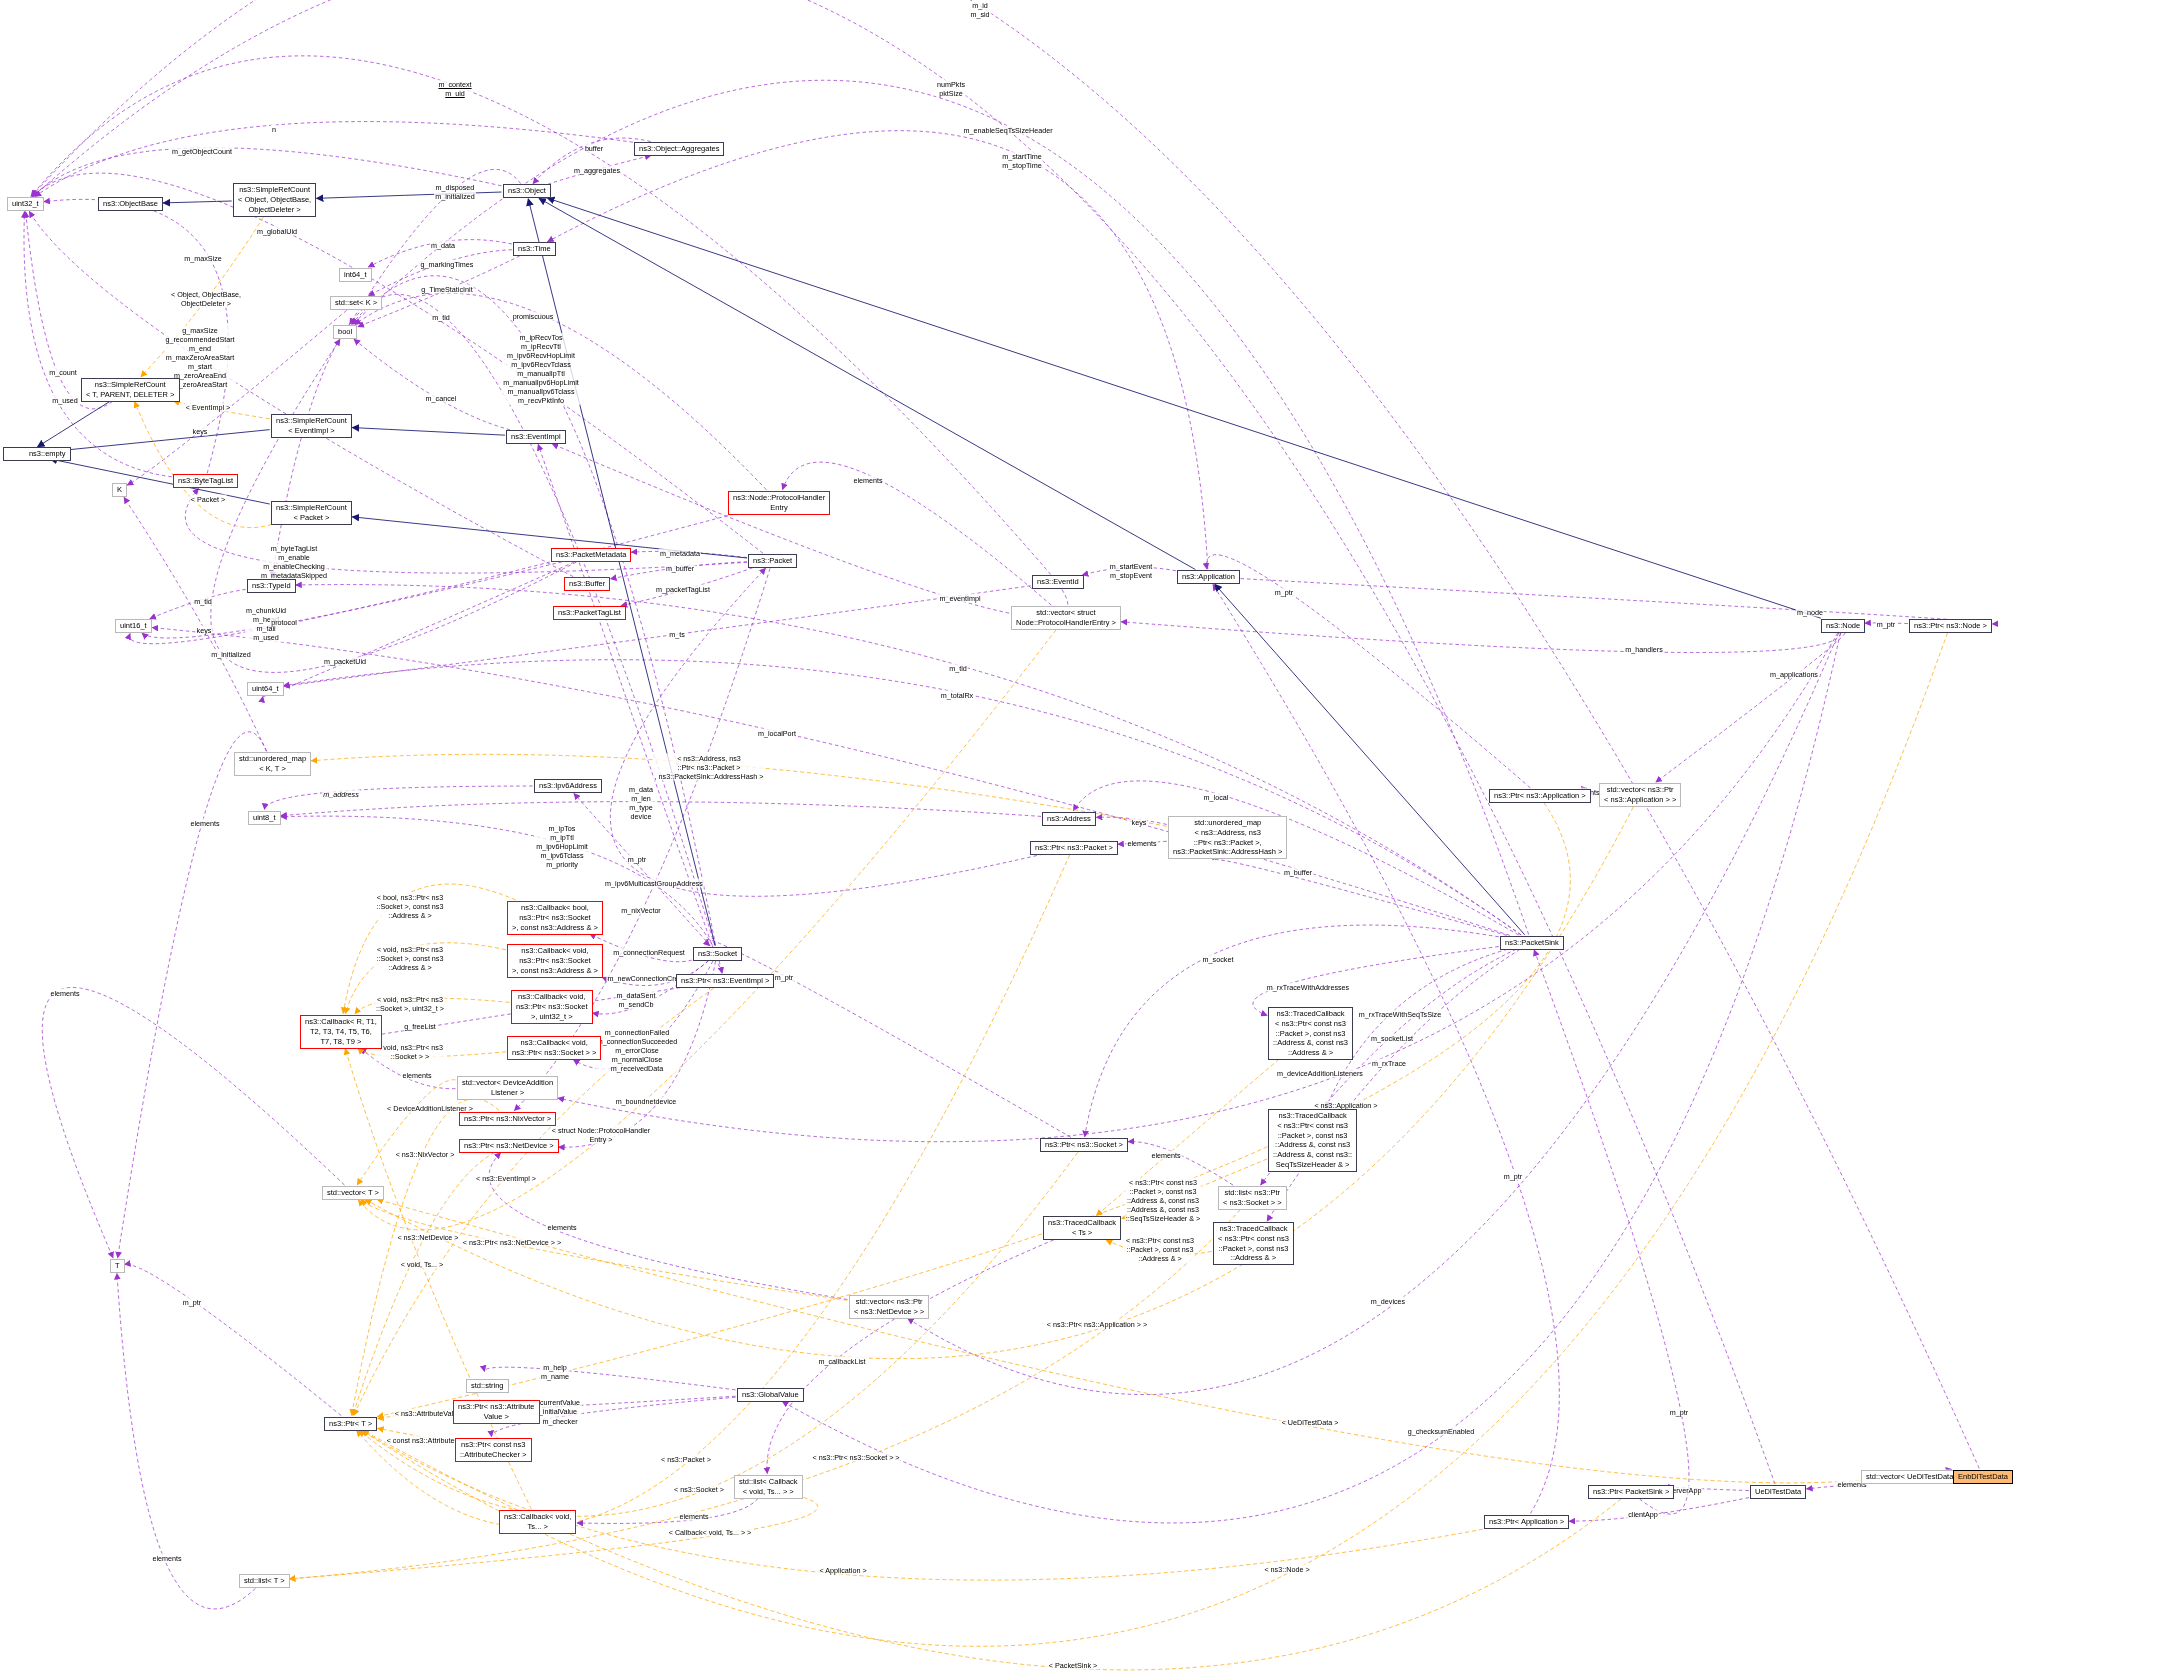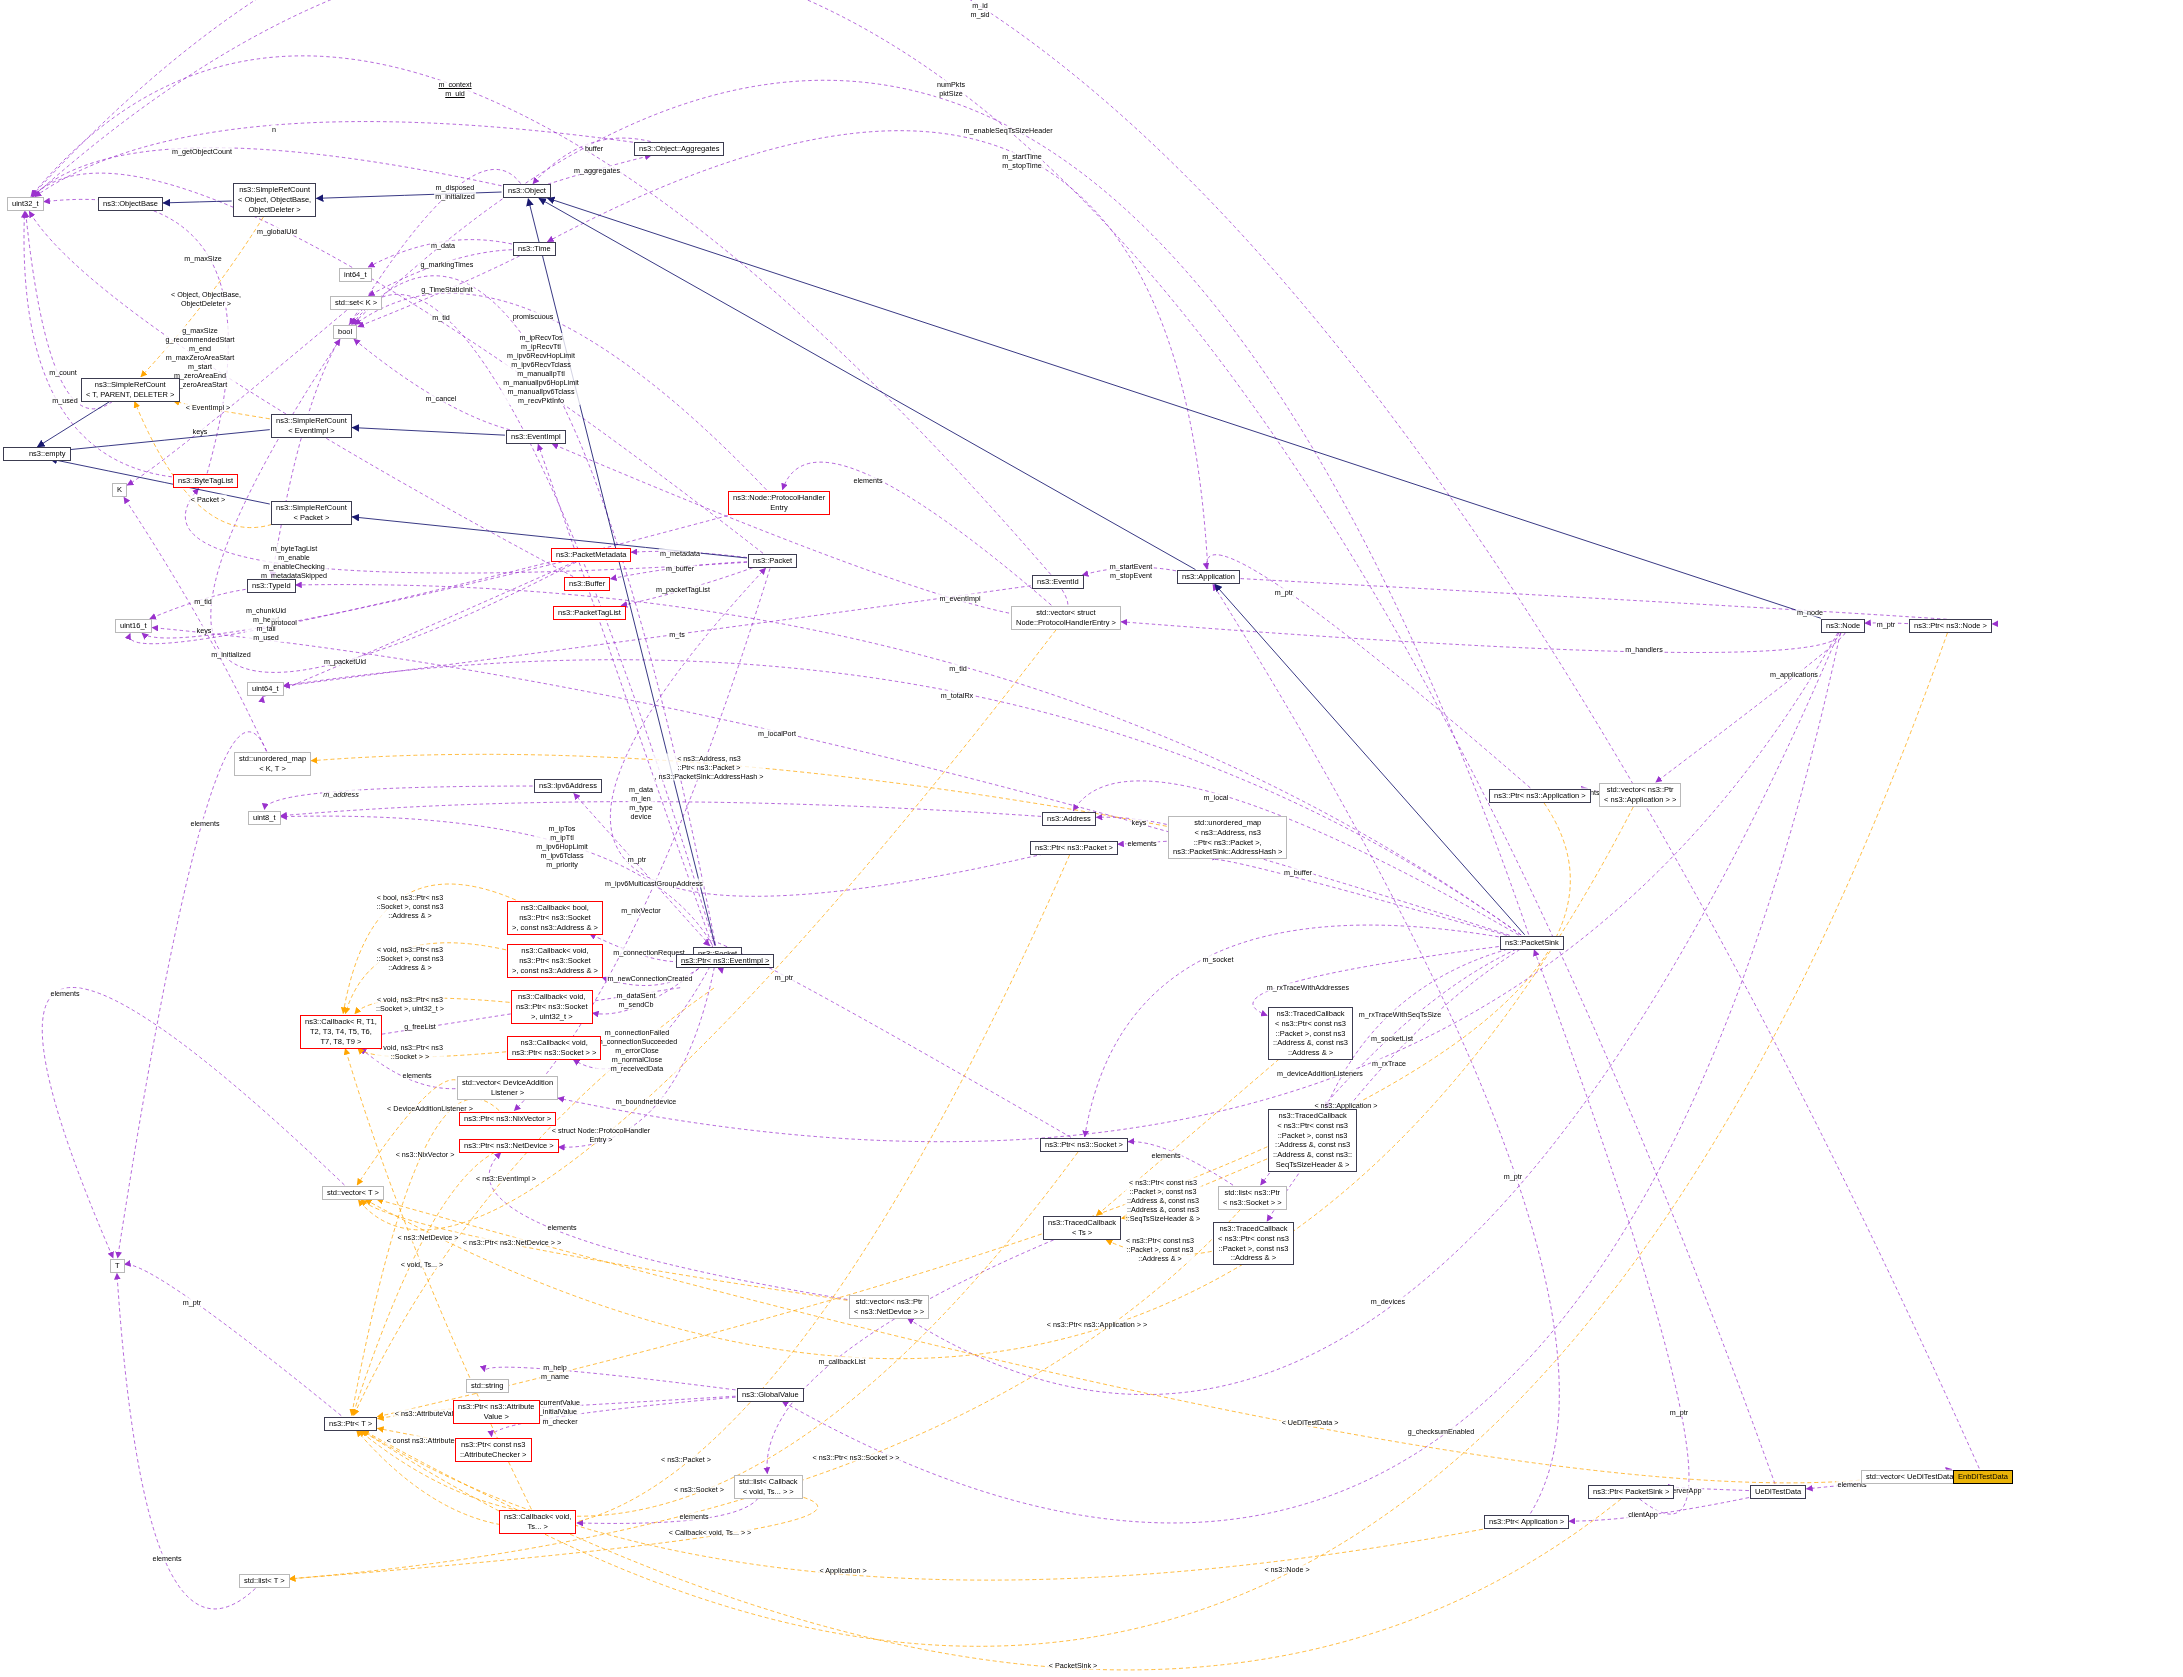--- a/index.html
+++ b/index.html
@@ -8,21 +8,21 @@
   .layer{position:absolute;left:0;top:0;width:100%;height:100%;}
   svg.edges{position:absolute;left:0;top:0;z-index:1;}
   .labels{z-index:2;pointer-events:none;}
   .nodes{z-index:3;pointer-events:none;}
   .node{position:absolute;background:#ffffff;border:0.6px solid #3c3c50;
         padding:1.2px 4px;font-size:7.5px;line-height:1.3;text-align:center;
         white-space:pre;color:#000;pointer-events:auto;cursor:pointer;}
   .node.class{border:0.7px solid #3c3c50;}
   .node.primitive{border:0.6px solid #b9b9b9;}
   .node.red{border:0.9px solid #ff0000;}
-  .node.focus{background:#eab308;border:0.9px solid #000000;}
+  .node.focus{background:#fdba74;border:0.9px solid #000000;}
   .elabel{position:absolute;transform:translate(-50%,-50%);font-size:7.2px;
           line-height:1.25;text-align:center;white-space:pre;color:#000;
           background:rgba(255,255,255,0.78);padding:0 1.2px;}
 </style>
 </head>
 <body>
 
 <div class="canvas">
   <svg class="edges" width="2183" height="1677" viewBox="0 0 3787 2909" xmlns="http://www.w3.org/2000/svg">
       <defs>
@@ -400,21 +400,21 @@
 &gt;, const ns3::Address &amp; &gt;</div>
       <div class="node red" style="left: 507px; top: 944px;">ns3::Callback&lt; void,
 ns3::Ptr&lt; ns3::Socket
 &gt;, const ns3::Address &amp; &gt;</div>
       <div class="node red" style="left: 511px; top: 990px;">ns3::Callback&lt; void,
 ns3::Ptr&lt; ns3::Socket
 &gt;, uint32_t &gt;</div>
       <div class="node red" style="left: 507px; top: 1036px;">ns3::Callback&lt; void,
 ns3::Ptr&lt; ns3::Socket &gt; &gt;</div>
       <div class="node class" style="left: 693px; top: 947px;">ns3::Socket</div>
-      <div class="node class" style="left: 676px; top: 954px; text-decoration: underline;">ns3::Ptr&lt; ns3::EventImpl &gt;</div>
+      <div class="node class" style="left: 676px; top: 974px;">ns3::Ptr&lt; ns3::EventImpl &gt;</div>
       <div class="node red" style="left: 300px; top: 1015px;">ns3::Callback&lt; R, T1,
 T2, T3, T4, T5, T6,
 T7, T8, T9 &gt;</div>
       <div class="node primitive" style="left: 457px; top: 1076px;">std::vector&lt; DeviceAddition
 Listener &gt;</div>
       <div class="node red" style="left: 459px; top: 1112px;">ns3::Ptr&lt; ns3::NixVector &gt;</div>
       <div class="node red" style="left: 459px; top: 1139px;">ns3::Ptr&lt; ns3::NetDevice &gt;</div>
       <div class="node class" style="left: 1268px; top: 1007px;">ns3::TracedCallback
 &lt; ns3::Ptr&lt; const ns3
 ::Packet &gt;, const ns3

